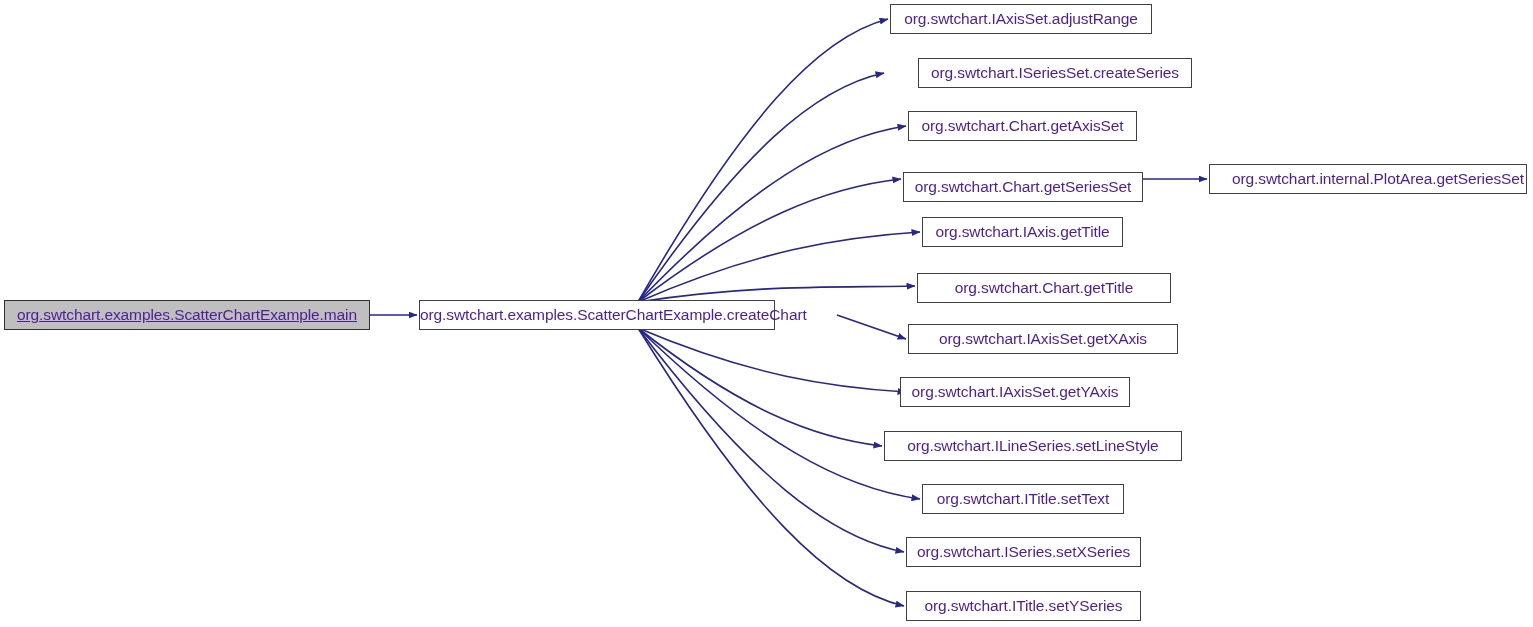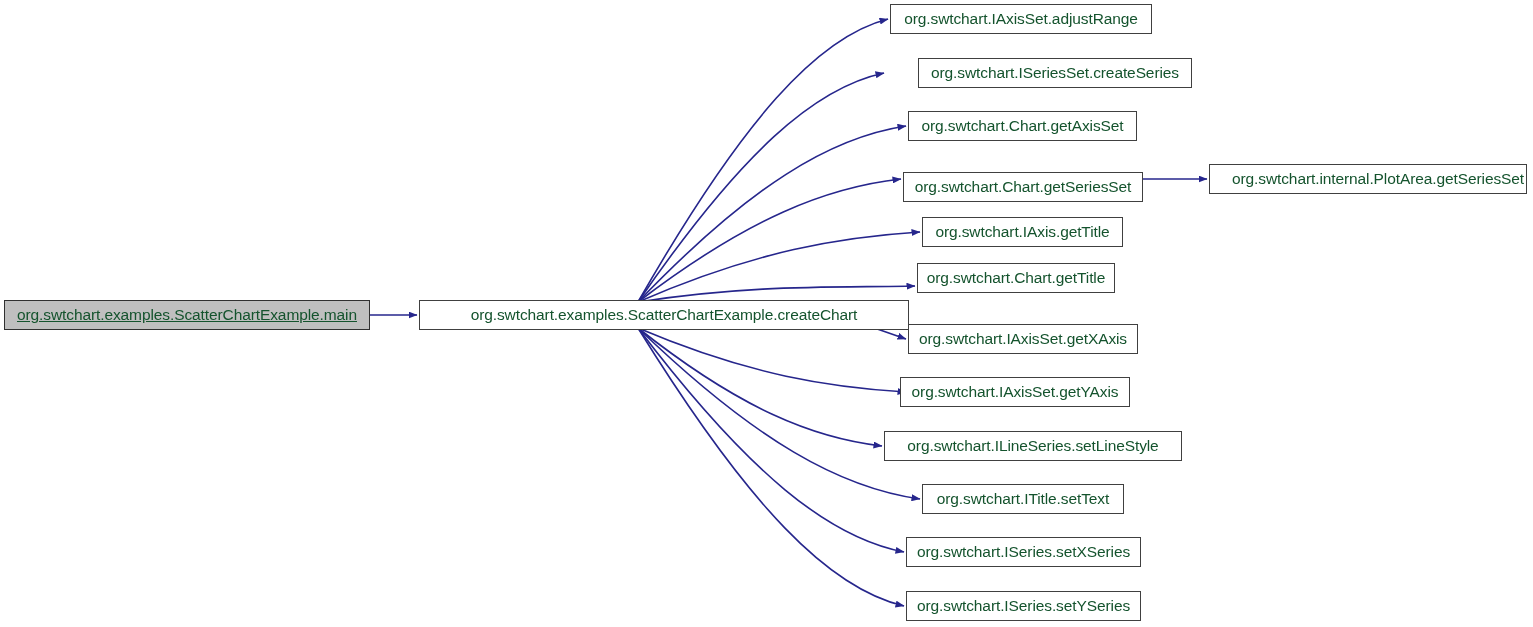--- a/index.html
+++ b/index.html
@@ -24,21 +24,21 @@
     width: 1533px;
     height: 627px;
     pointer-events: none;
   }
   .node {
     position: absolute;
     box-sizing: border-box;
     height: 30px;
     border: 1px solid #404040;
     background: #ffffff;
-    color: #14532d;
+    color: #4c1d95;
     font-size: 15.5px;
     line-height: 28px;
     text-align: center;
     white-space: nowrap;
     letter-spacing: -0.1px;
     z-index: 2;
   }
   .node.root {
     background: #bfbfbf;
     border-color: #303030;
@@ -66,28 +66,28 @@
         <path d="M 638 328 C 750.56 375.74, 830.96 387.38, 906 392" fill="none" stroke="#26268c" stroke-width="1.6" marker-end="url(#arrowhead)"></path>
         <path d="M 638 328 C 740.48 409.22, 813.6800000000001 438.14, 882 446" fill="none" stroke="#26268c" stroke-width="1.6" marker-end="url(#arrowhead)"></path>
         <path d="M 638 328 C 756.44 442.08, 841.04 487.96, 920 499" fill="none" stroke="#26268c" stroke-width="1.6" marker-end="url(#arrowhead)"></path>
         <path d="M 638 328 C 749.72 474.94, 829.52 537.78, 904 552" fill="none" stroke="#26268c" stroke-width="1.6" marker-end="url(#arrowhead)"></path>
         <path d="M 638 328 C 749.72 508.41999999999996, 829.52 588.54, 904 606" fill="none" stroke="#26268c" stroke-width="1.6" marker-end="url(#arrowhead)"></path>
         <line x1="1143" y1="179" x2="1207" y2="179" stroke="#26268c" stroke-width="1.6" marker-end="url(#arrowhead)"></line>
       </g>
   </svg>
   <div id="nodes">
       <div class="node root" style="left: 4px; top: 300px; width: 366px; text-decoration: underline;">org.swtchart.examples.ScatterChartExample.main</div>
-      <div class="node" style="left: 419px; top: 300px; width: 490px;">org.swtchart.examples.ScatterChartExample.createChart</div>
+      <div class="node" style="left: 419px; top: 300px; width: 356px;">org.swtchart.examples.ScatterChartExample.createChart</div>
       <div class="node" style="left: 890px; top: 4px; width: 262px;">org.swtchart.IAxisSet.adjustRange</div>
       <div class="node" style="left: 886px; top: 58px; width: 274px; margin-left: 32px;">org.swtchart.ISeriesSet.createSeries</div>
       <div class="node" style="left: 908px; top: 111px; width: 229px;">org.swtchart.Chart.getAxisSet</div>
       <div class="node" style="left: 903px; top: 172px; width: 240px;">org.swtchart.Chart.getSeriesSet</div>
       <div class="node" style="left: 922px; top: 217px; width: 201px;">org.swtchart.IAxis.getTitle</div>
-      <div class="node" style="left: 917px; top: 263px; width: 198px;">org.swtchart.Chart.getTitle</div>
-      <div class="node" style="left: 908px; top: 324px; width: 230px; text-align: center;">org.swtchart.IAxisSet.getXAxis</div>
+      <div class="node" style="left: 917px; top: 273px; width: 254px;">org.swtchart.Chart.getTitle</div>
+      <div class="node" style="left: 908px; top: 324px; width: 270px; text-align: center;">org.swtchart.IAxisSet.getXAxis</div>
       <div class="node" style="left: 900px; top: 377px; width: 230px;">org.swtchart.IAxisSet.getYAxis</div>
       <div class="node" style="left: 884px; top: 431px; width: 298px;">org.swtchart.ILineSeries.setLineStyle</div>
       <div class="node" style="left: 922px; top: 484px; width: 202px;">org.swtchart.ITitle.setText</div>
       <div class="node" style="left: 906px; top: 537px; width: 235px;">org.swtchart.ISeries.setXSeries</div>
-      <div class="node" style="left: 906px; top: 591px; width: 235px;">org.swtchart.ISeries.setYSeries</div>
+      <div class="node" style="left: 906px; top: 591px; width: 235px;">org.swtchart.ITitle.setYSeries</div>
       <div class="node" style="left: 1209px; top: 164px; width: 318px; padding-left: 20px;">org.swtchart.internal.PlotArea.getSeriesSet</div>
     </div>
 </div>
 
 </body></html>

